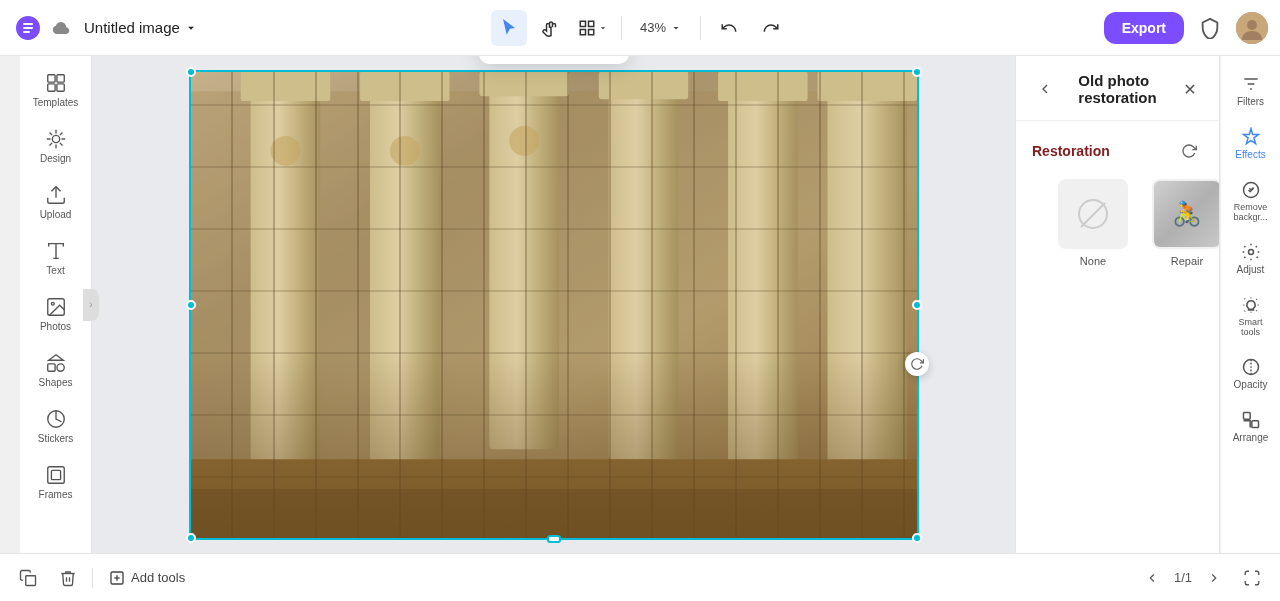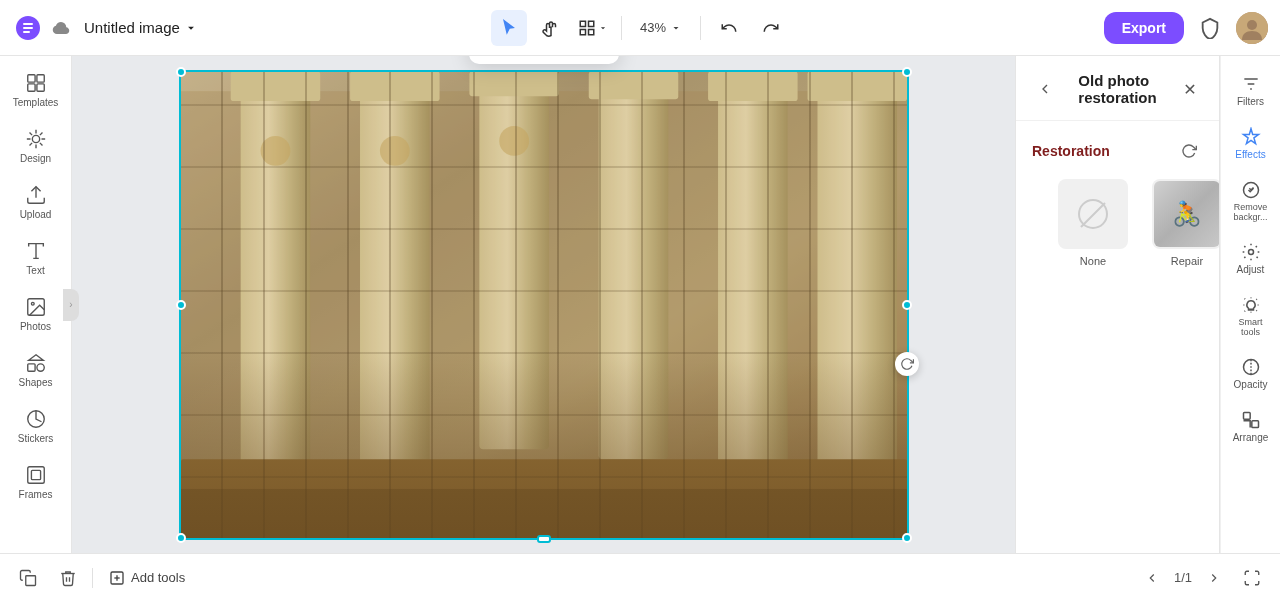--- a/index.html
+++ b/index.html
@@ -383,21 +383,21 @@
         <rect width="32" height="32" fill="#c8a878"></rect>
         <circle cx="16" cy="13" r="5" fill="#a08060"></circle>
         <path d="M6 28c0-6 4-9 10-9s10 3 10 9" fill="#a08060"></path>
       </svg>
     </div>
   </div>
 </div>
 
 <div class="main">
 
-  <div class="sidebar" style="position:relative;">
+  <div class="sidebar" style="position:relative;margin-left:20px;">
 
     <div class="sidebar-item">
       <svg viewBox="0 0 24 24" fill="none" stroke="currentColor" stroke-width="1.5">
         <rect x="3" y="3" width="8" height="8" rx="1"></rect>
         <rect x="13" y="3" width="8" height="8" rx="1"></rect>
         <rect x="3" y="13" width="8" height="8" rx="1"></rect>
         <rect x="13" y="13" width="8" height="8" rx="1"></rect>
       </svg>
       <span class="sidebar-label">Templates</span>
     </div>

